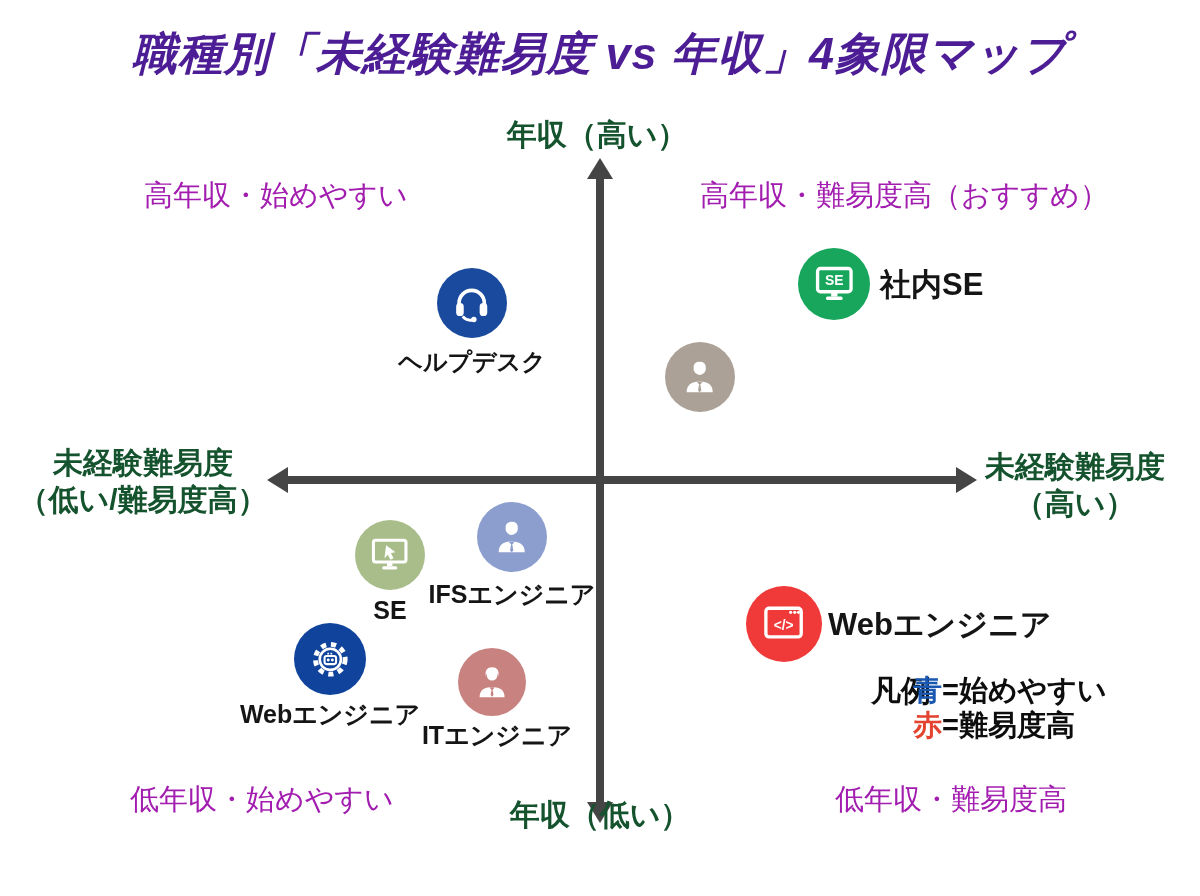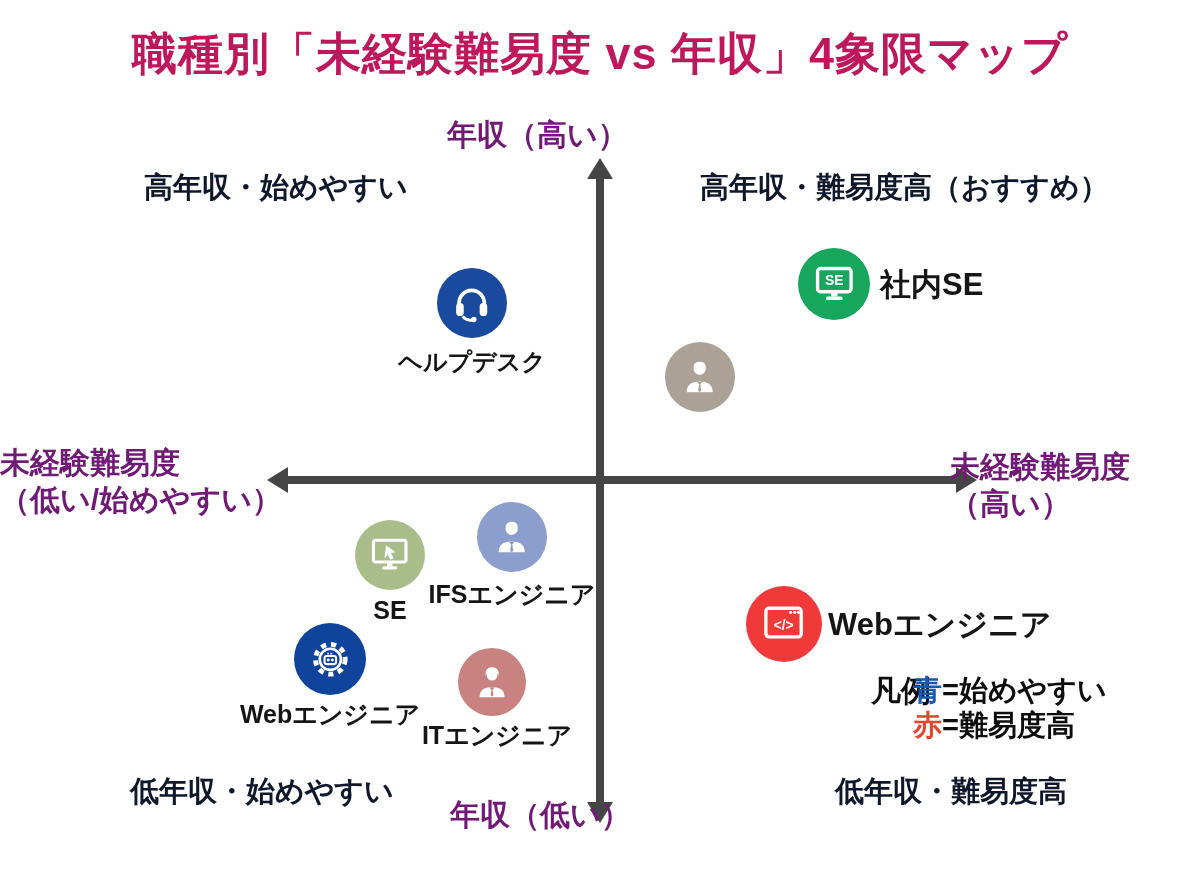--- a/index.html
+++ b/index.html
@@ -1,23 +1,23 @@
 <!DOCTYPE html>
 <html><head>
 <meta charset="utf-8">
 <style>
   html,body{margin:0;padding:0;background:#ffffff;}
   body{width:1200px;height:896px;font-family:"Liberation Sans","DejaVu Sans",sans-serif;color:#111;}
   .canvas{position:relative;width:1200px;height:896px;background:#fff;overflow:hidden;}
   .abs{position:absolute;}
 
-  .title{left:0;top:24px;width:1200px;text-align:center;font-size:45px;font-weight:900;color:#be185d;letter-spacing:1px;white-space:nowrap;}
+  .title{left:0;top:24px;width:1200px;text-align:center;font-size:45px;font-weight:900;color:#4c1d95;letter-spacing:1px;white-space:nowrap;font-style:italic;}
 
-  .axis-label{font-weight:bold;font-size:30px;text-align:left;color:#701a75;line-height:37px;white-space:nowrap;}
-  .qlabel{font-weight:bold;font-size:29px;color:#0f172a;white-space:nowrap;}
+  .axis-label{font-weight:bold;font-size:30px;text-align:center;color:#14532d;line-height:37px;white-space:nowrap;}
+  .qlabel{font-weight:normal;font-size:29px;color:#a21caf;white-space:nowrap;margin-top:8px;}
 
   .axis-line{background:#454545;}
   .arrowhead{width:0;height:0;}
   .ah-up{border-left:13px solid transparent;border-right:13px solid transparent;border-bottom:21px solid #454545;}
   .ah-down{border-left:13px solid transparent;border-right:13px solid transparent;border-top:21px solid #454545;}
   .ah-left{border-top:13px solid transparent;border-bottom:13px solid transparent;border-right:21px solid #454545;}
   .ah-right{border-top:13px solid transparent;border-bottom:13px solid transparent;border-left:21px solid #454545;}
 
   .point-icon{border-radius:50%;display:flex;align-items:center;justify-content:center;}
   .point-icon svg{width:62%;height:62%;display:block;}
@@ -38,21 +38,21 @@
   <div class="abs arrowhead ah-up" style="left:587px;top:158px;"></div>
   <div class="abs arrowhead ah-down" style="left:587px;top:802px;"></div>
   <div class="abs axis-line" style="left:286px;top:476px;width:670px;height:8px;"></div>
   <div class="abs arrowhead ah-left" style="left:267px;top:467px;"></div>
   <div class="abs arrowhead ah-right" style="left:956px;top:467px;"></div>
 
   <div class="abs axis-label" style="left:447px;top:116px;width:300px;">年収（高い）</div>
   <div class="abs axis-label" style="left:450px;top:796px;width:300px;">年収（低い）</div>
   <div class="abs axis-label" style="left:0px;top:444px;width:286px;">
     <div>未経験難易度</div>
-    <div>（低い/始めやすい）</div>
+    <div>（低い/難易度高）</div>
   </div>
   <div class="abs axis-label" style="left:950px;top:448px;width:250px;">
     <div>未経験難易度</div>
     <div>（高い）</div>
   </div>
 
   <div class="abs qlabel" style="left:144px;top:168px;">高年収・始めやすい</div>
   <div class="abs qlabel" style="left:700px;top:168px;">高年収・難易度高（おすすめ）</div>
   <div class="abs qlabel" style="left:130px;top:772px;">低年収・始めやすい</div>
   <div class="abs qlabel" style="left:835px;top:772px;">低年収・難易度高</div>

